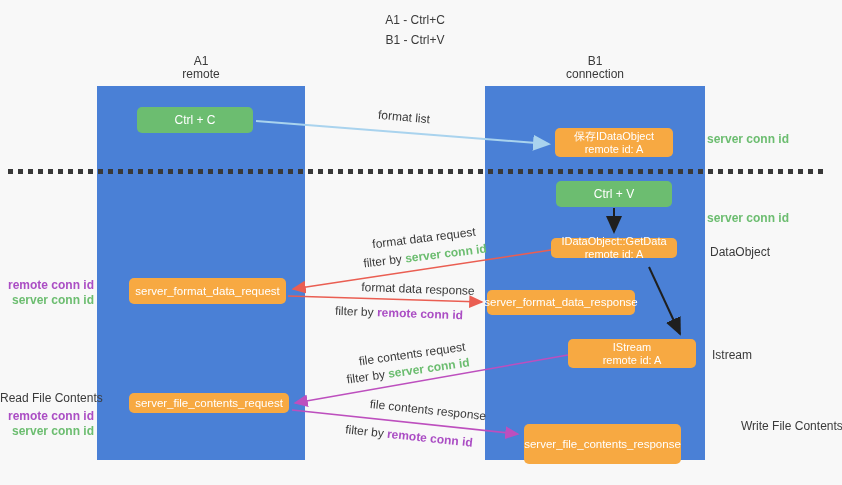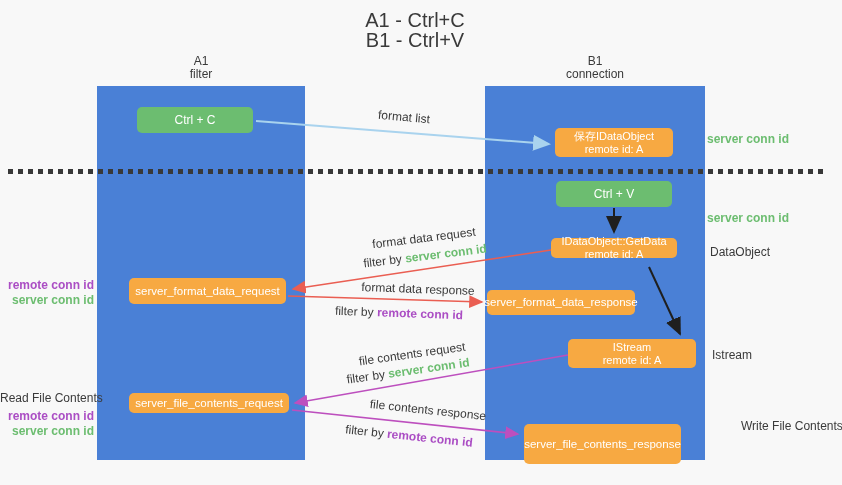--- a/index.html
+++ b/index.html
@@ -14,21 +14,21 @@
     --dark:#3c3c3c;
     --bg:#f8f8f8;
   }
   html,body{margin:0;padding:0;}
   body{background:#fff;font-family:"Liberation Sans",sans-serif;}
   .stage{
     position:relative;width:842px;height:485px;background:var(--bg);
     overflow:hidden;color:var(--dark);
   }
   .abs{position:absolute;}
-  .title{left:0;right:12px;top:10px;text-align:center;font-size:20px;line-height:20px;color:#3a3a3a;}
+  .title{left:0;right:12px;top:10px;text-align:center;font-size:12px;line-height:20px;color:#3a3a3a;}
   .col-header{top:55px;text-align:center;font-size:12px;line-height:13px;color:#3a3a3a;}
   .col-header.left{left:97px;width:208px;}
   .col-header.right{left:485px;width:220px;}
   .column{top:86px;height:374px;background:var(--blue);z-index:1;}
   .column.left{left:97px;width:208px;}
   .column.right{left:485px;width:220px;}
   .divider{
     left:8px;top:169px;width:818px;height:5px;z-index:2;
     background:repeating-linear-gradient(90deg,#383838 0 5px,transparent 5px 10px);
   }
@@ -56,21 +56,21 @@
 
 <div class="stage">
 
   <div class="abs title">
     <div>A1 - Ctrl+C</div>
     <div>B1 - Ctrl+V</div>
   </div>
 
   <div class="abs col-header left">
     <div>A1</div>
-    <div>filter</div>
+    <div>remote</div>
   </div>
   <div class="abs col-header right">
     <div>B1</div>
     <div>connection</div>
   </div>
 
   <div class="abs column left"></div>
   <div class="abs column right"></div>
 
   <div class="abs divider"></div>

